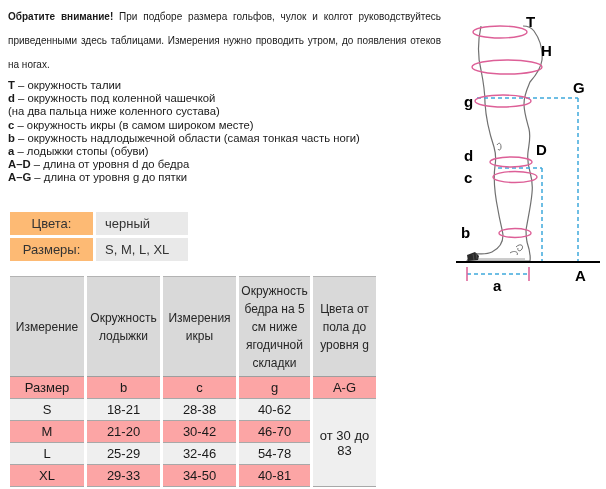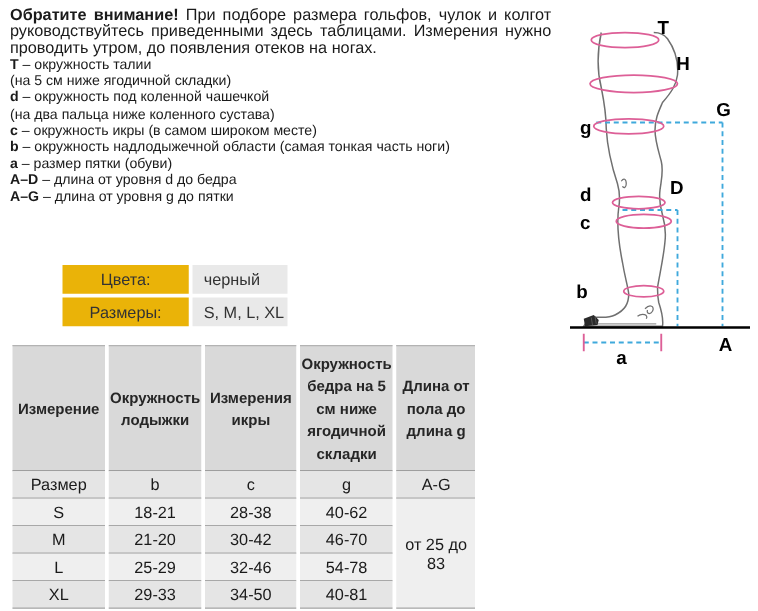--- a/index.html
+++ b/index.html
@@ -4,77 +4,76 @@
 <style>
   html,body { margin:0; padding:0; }
   body {
     width:606px; height:489px; position:relative; overflow:hidden;
     background:#ffffff; color:#1a1a1a;
     font-family:"Liberation Sans", sans-serif;
   }
 
   
   .text-block { position:absolute; left:8px; top:5px; width:433px; }
-  .intro { font-size:13px; line-height:13px; text-align:justify; margin:0 0 2px 0; }
+  .intro { font-size:10px; line-height:24px; text-align:justify; margin:0 0 2px 0; }
   .intro .bold { font-weight:700; }
   .defs { font-size:11.3px; line-height:13.2px; }
   .def-line { white-space:nowrap; }
   .def-term { font-weight:700; }
 
   
   .attrs { position:absolute; left:10px; top:212px; }
   .attr-row { display:flex; margin-bottom:3px; }
   .attr-label {
-    width:101px; height:23px; background:#eab308; margin-right:3px;
+    width:83px; height:23px; background:#fdba74; margin-right:3px;
     display:flex; align-items:center; justify-content:center;
-    font-size:13px; color:#333333;margin-left:40px;
+    font-size:13px; color:#333333;
   }
   .attr-value {
-    width:76px; height:23px; background:#e9e9e9; box-sizing:border-box;
+    width:92px; height:23px; background:#e9e9e9; box-sizing:border-box;
     display:flex; align-items:center; padding-left:9px;
     font-size:13px; color:#333333;
   }
 
   
   .size-table {
     position:absolute; left:7px; top:276px;
     border-collapse:separate; border-spacing:3px 0;
     table-layout:fixed;
   }
   .size-table th {
-    background:#d9d9d9; font-weight:700; font-size:12px; line-height:18px;
+    background:#d9d9d9; font-weight:400; font-size:12px; line-height:18px;
     border-top:1px solid #b3b3b3; border-bottom:1px solid #9e9e9e;
     height:99px; text-align:center; vertical-align:middle; padding:0 1px;
     color:#262626;
   }
   .size-table td {
     font-size:13px; text-align:center; vertical-align:middle;
-    border-bottom:1px solid #a8a8a8; height:21px; background:#e5e5e5;
+    border-bottom:1px solid #a8a8a8; height:21px; background:#fca5a5;
     padding:0;
   }
   .size-table tr.row-odd td { background:#efefef; }
   .size-table td.cell-merged { background:#ececec; }
 
   
   .leg-diagram { position:absolute; left:440px; top:0; }
 </style>
 </head>
 <body>
 
 <div class="text-block">
   <p class="intro"><span class="bold">Обратите внимание!</span><span> При подборе размера гольфов, чулок и колгот руководствуйтесь приведенными здесь таблицами. Измерения нужно проводить утром, до появления отеков на ногах.</span></p>
 
   <div class="defs">
     <div class="def-line"><span class="def-term">T</span><span> – окружность талии</span></div>
-    <div class="def-line"><span>(на 5 см ниже ягодичной складки)</span></div>
     <div class="def-line"><span class="def-term">d</span><span> – окружность под коленной чашечкой</span></div>
     <div class="def-line"><span>(на два пальца ниже коленного сустава)</span></div>
     <div class="def-line"><span class="def-term">c</span><span> – окружность икры (в самом широком месте)</span></div>
     <div class="def-line"><span class="def-term">b</span><span> – окружность надлодыжечной области (самая тонкая часть ноги)</span></div>
-    <div class="def-line"><span class="def-term">a</span><span> – размер пятки (обуви)</span></div>
+    <div class="def-line"><span class="def-term">a</span><span> – лодыжки стопы (обуви)</span></div>
     <div class="def-line"><span class="def-term">A–D</span><span> – длина от уровня d до бедра</span></div>
     <div class="def-line"><span class="def-term">A–G</span><span> – длина от уровня g до пятки</span></div>
   </div>
 </div>
 
 <div class="attrs">
   <div class="attr-row">
     <div class="attr-label">Цвета:</div>
     <div class="attr-value">черный</div>
   </div>
@@ -91,35 +90,35 @@
       <col style="width:73px">
     <col style="width:71px">
       <col style="width:63px">
   </colgroup>
   <tbody>
   <tr>
     <th>Измерение</th>
     <th>Окружность лодыжки</th>
     <th>Измерения икры</th>
     <th>Окружность бедра на 5 см ниже ягодичной складки</th>
-    <th>Длина от пола до длина g</th>
+    <th>Цвета от пола до уровня g</th>
   </tr>
   <tr>
     <td>Размер</td>
     <td>b</td>
     <td>c</td>
     <td>g</td>
     <td>A-G</td>
   </tr>
   <tr class="row-odd">
     <td>S</td>
     <td>18-21</td>
     <td>28-38</td>
     <td>40-62</td>
-    <td class="cell-merged" rowspan="4">от 25 до 83</td>
+    <td class="cell-merged" rowspan="4">от 30 до 83</td>
   </tr>
   <tr>
     <td>M</td>
     <td>21-20</td>
     <td>30-42</td>
     <td>46-70</td>
   </tr>
   <tr class="row-odd">
     <td>L</td>
     <td>25-29</td>

